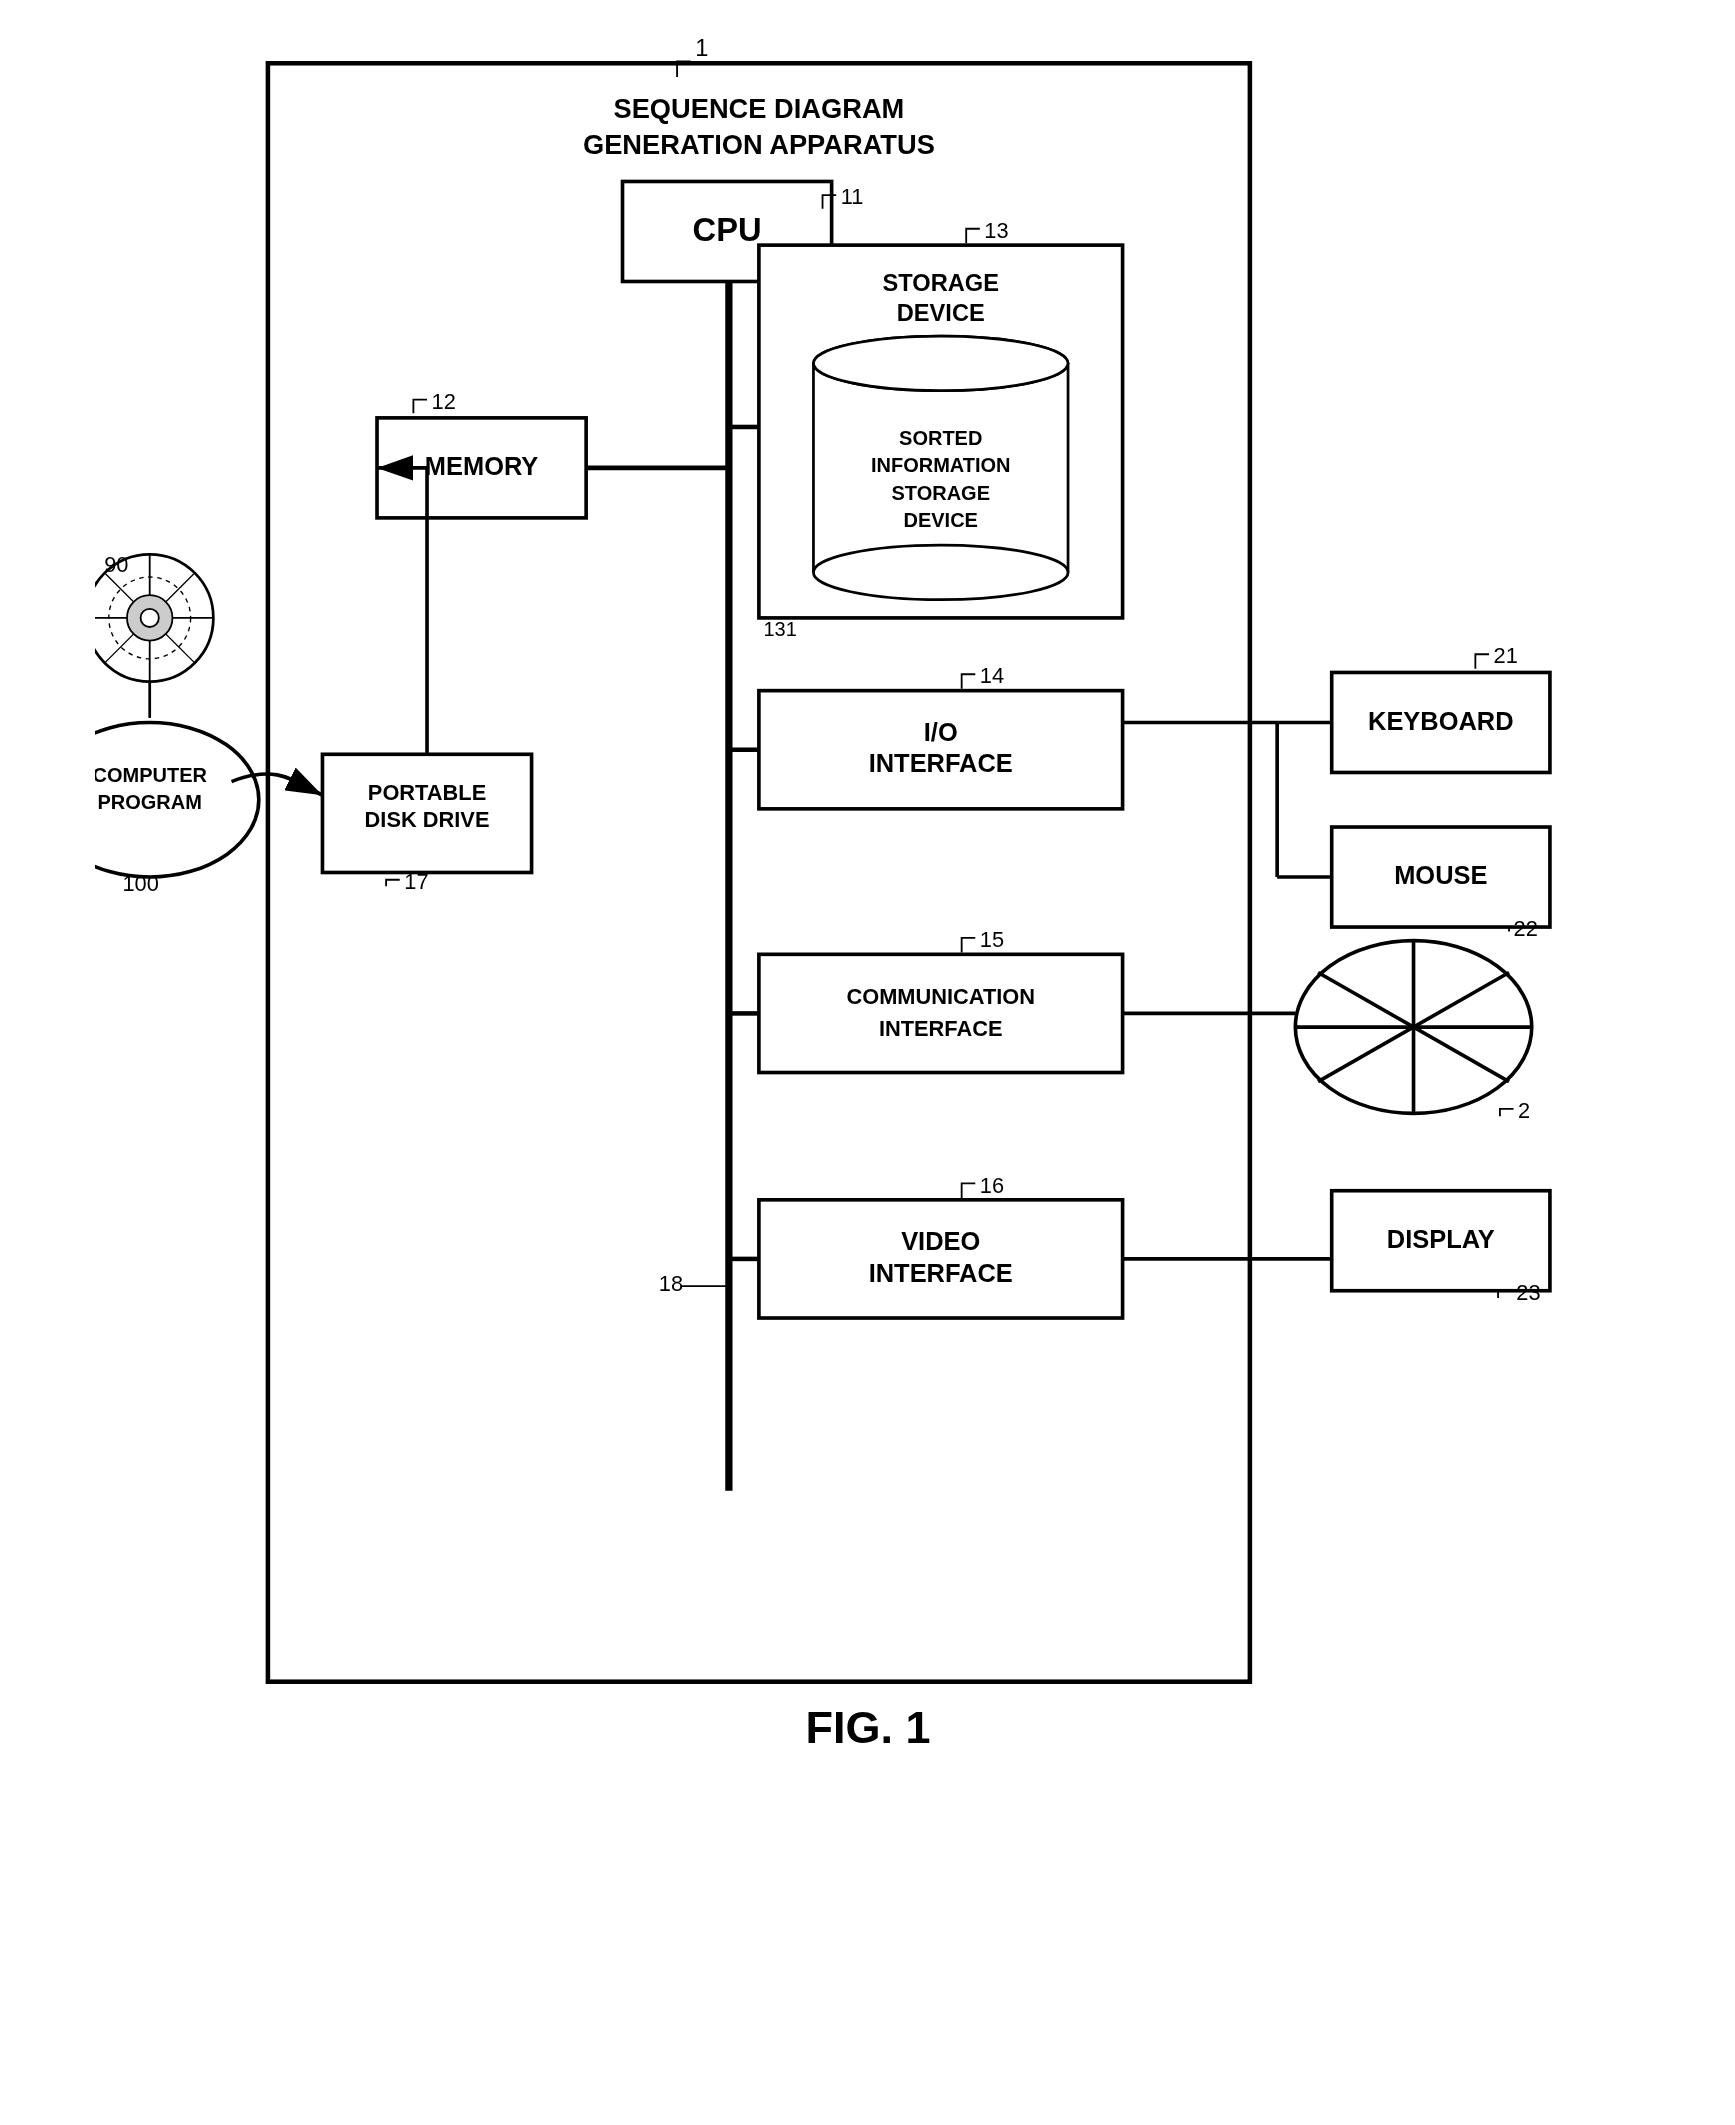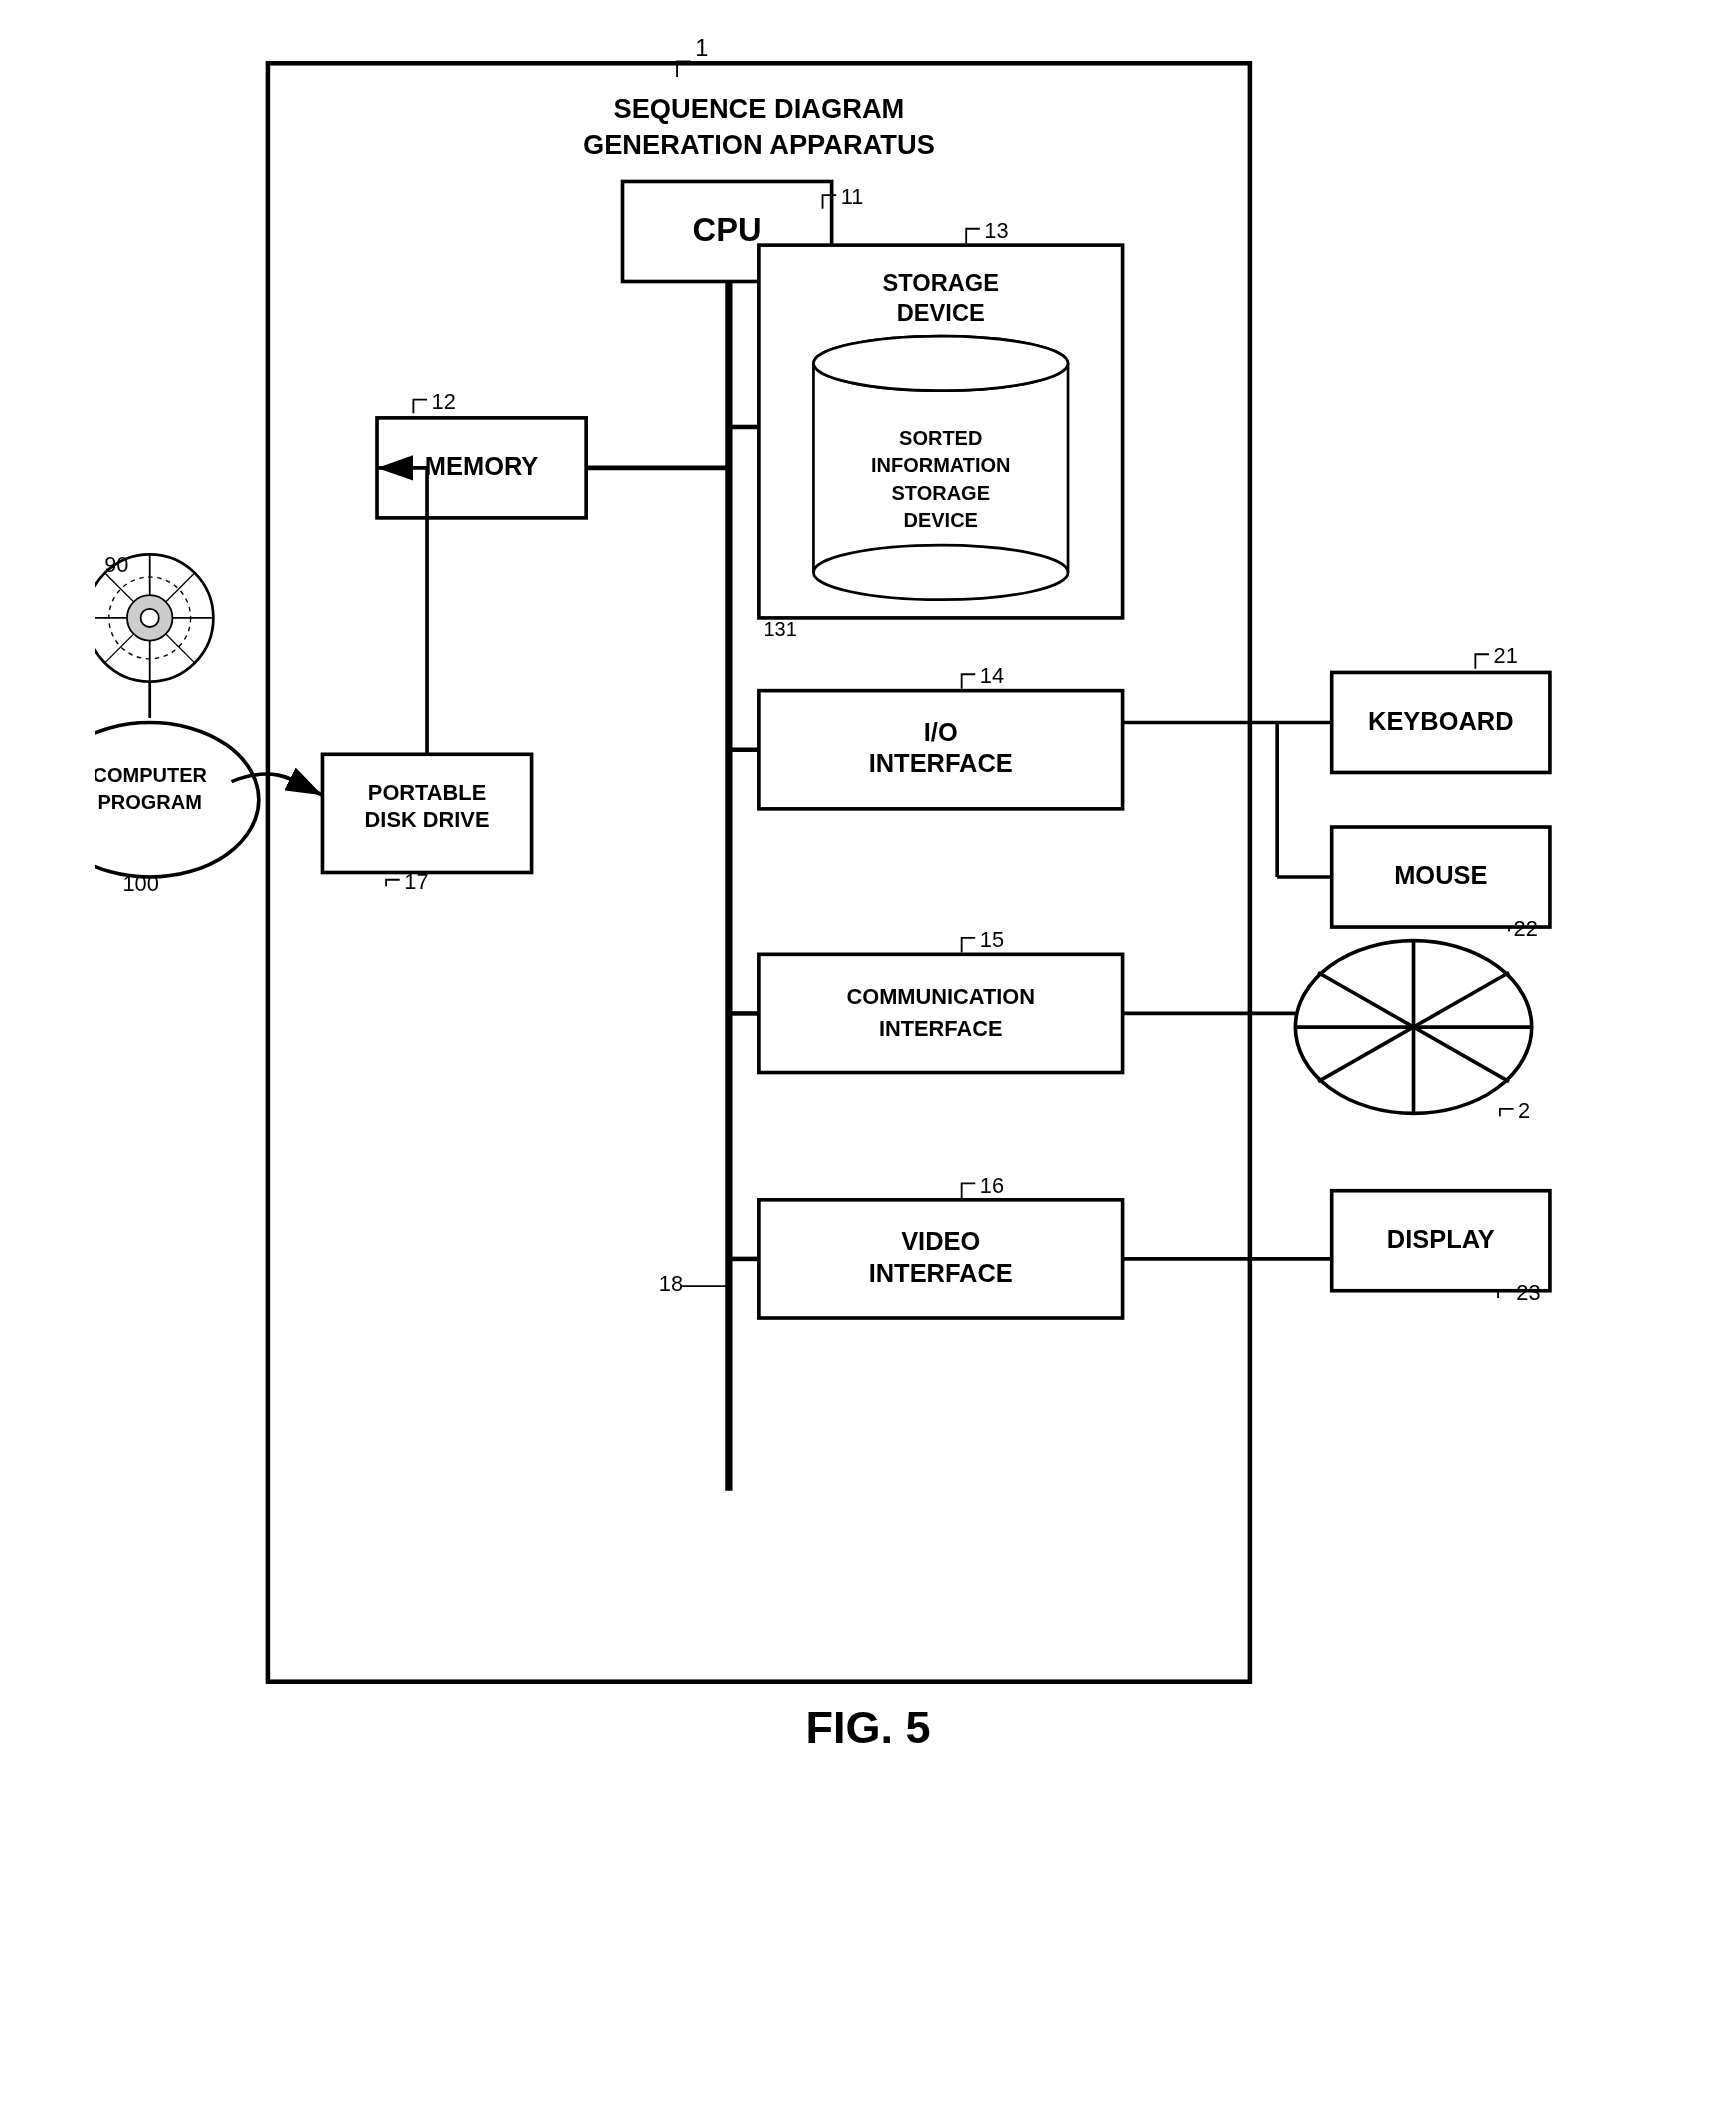--- a/index.html
+++ b/index.html
@@ -216,17 +216,17 @@
       <defs>
         <marker id="arrowhead" markerWidth="10" markerHeight="7" refX="10" refY="3.5" orient="auto">
           <polygon points="0 0, 10 3.5, 0 7" fill="black"></polygon>
         </marker>
       </defs>
 
       <path d="M 365 790 L 365 475 L 310 475" fill="none" stroke="black" stroke-width="4" marker-end="url(#arrowhead)"></path>
 
     </svg>
 
-    <div class="fig-label">FIG. 5</div>
+    <div class="fig-label">FIG. 1</div>
 
   </div>
 </div>
 
 
 </body></html>

